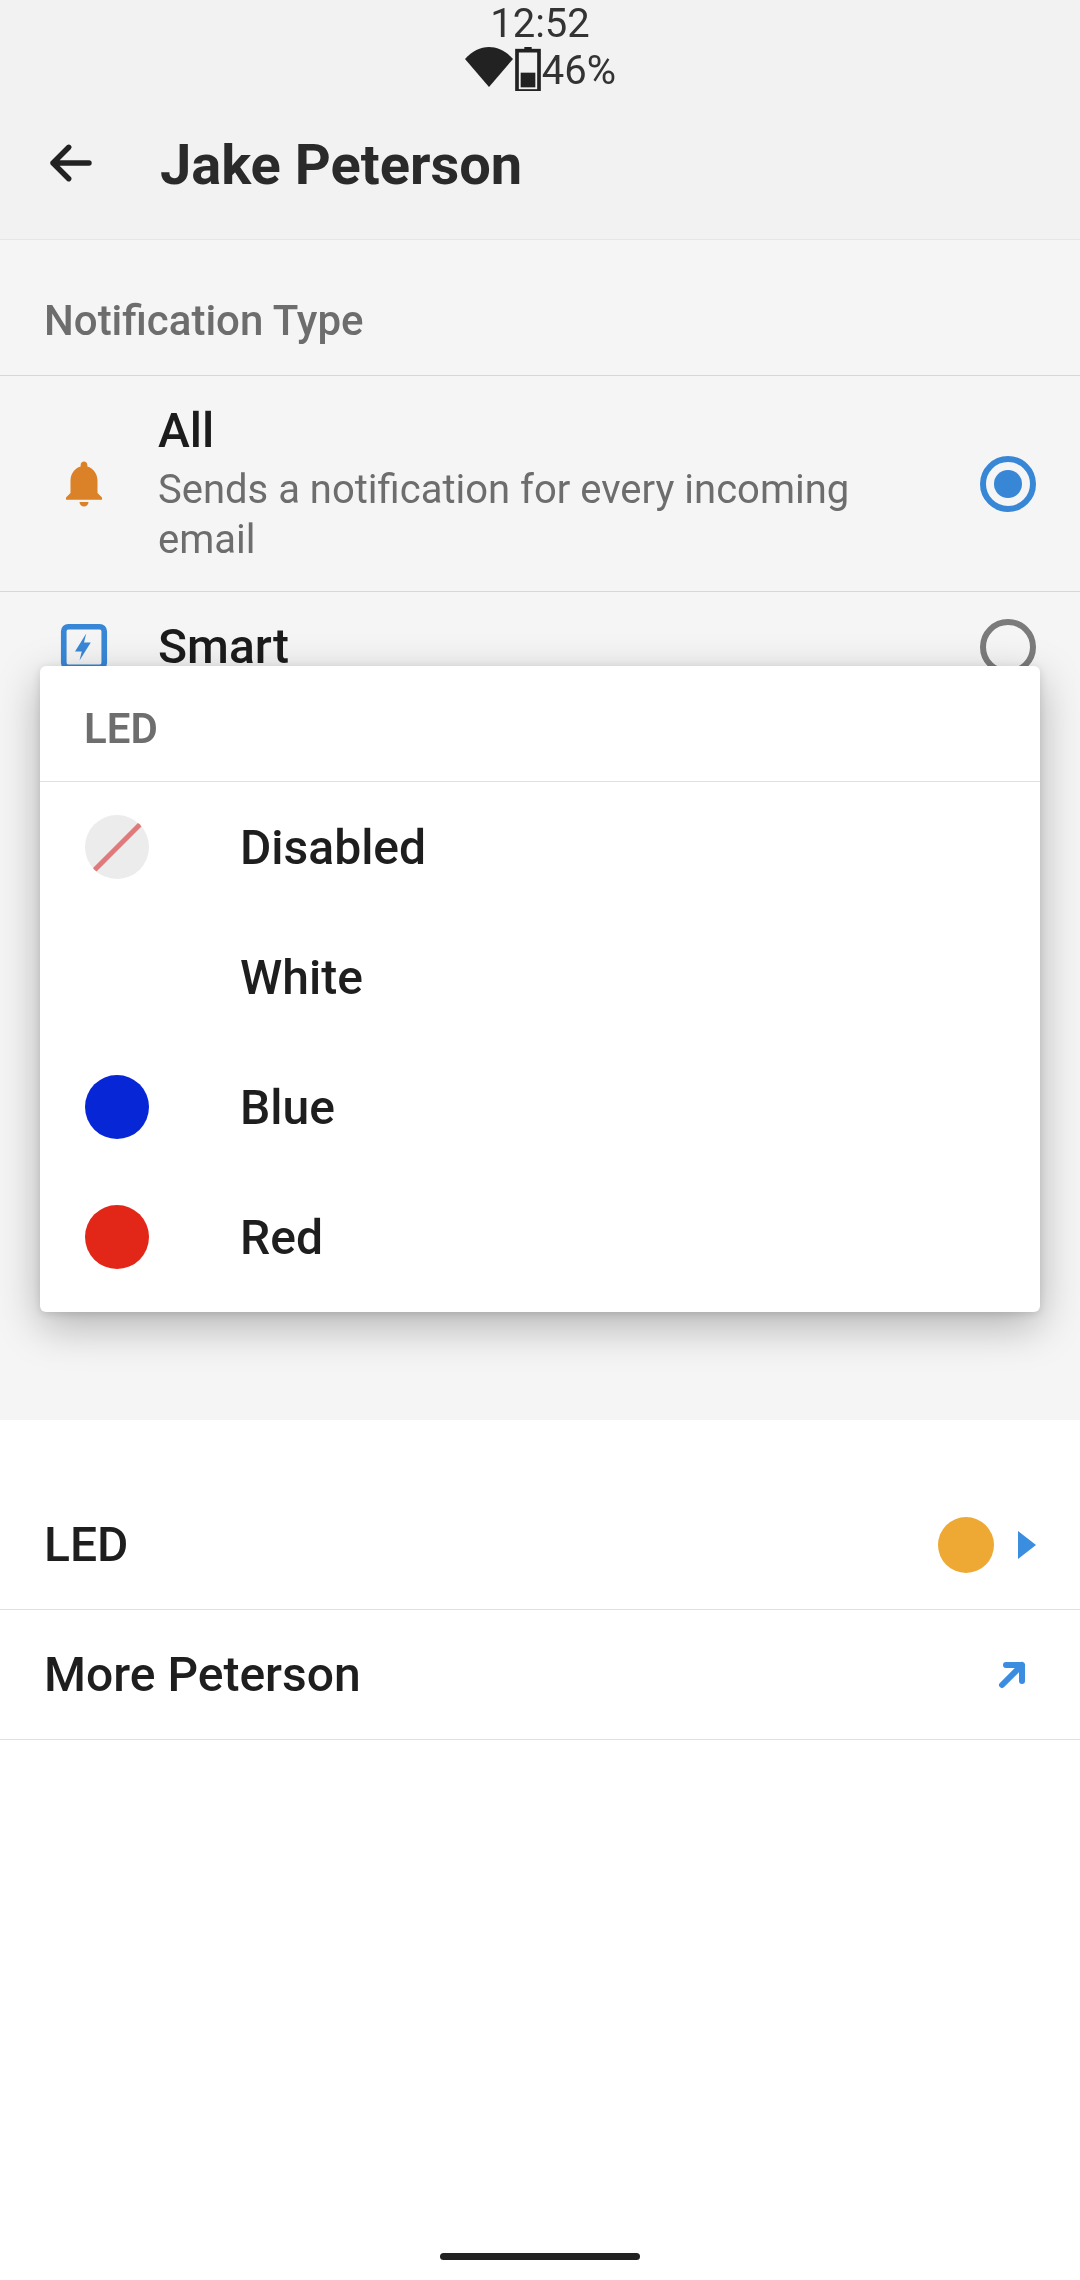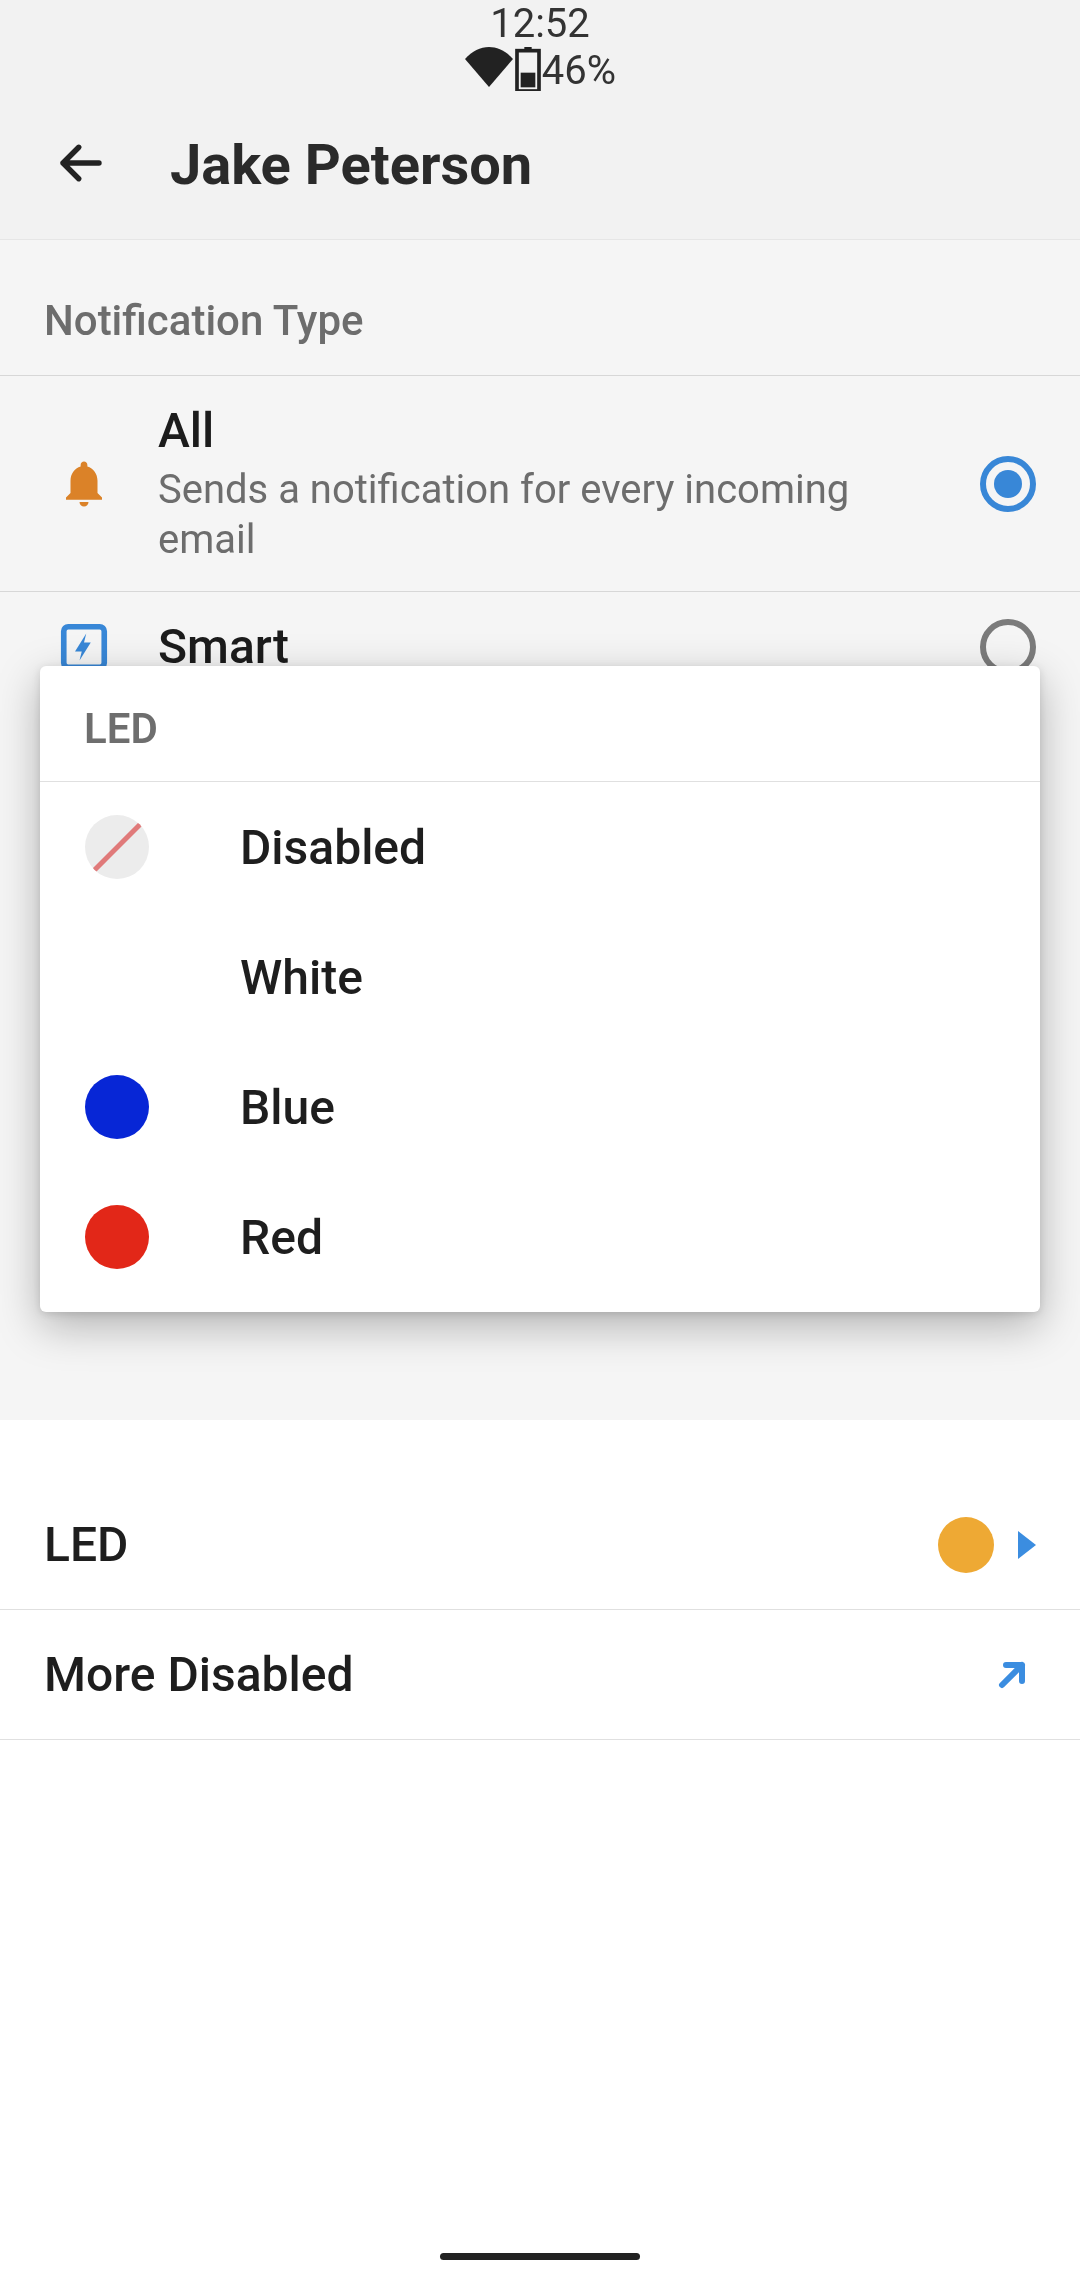--- a/index.html
+++ b/index.html
@@ -11,21 +11,21 @@
     background: #f2f2f2;
     color: #333;
     font-size: 40px;
     flex-direction: column;
   }
   .status-right { display: flex; align-items: flex-start; }
   .status-right svg { display: block; }
   .app-bar {
     height: 150px;
     display: flex; align-items: center;
-    padding: 0 44px;
+    padding: 0 34px;
     background: #f2f2f2;
     border-bottom: 1px solid #e6e6e6;
     gap: 52px;
   }
   .app-title { font-size: 56px; font-weight: 700; color: #2a2a2a; }
   .section-header {
     padding: 56px 16px 30px 44px;
     color: #727272;
     font-size: 42px;
     font-weight: 500;
@@ -166,21 +166,21 @@
 
 <div style="position:absolute; top:1480px; left:0; right:0;">
   <div class="led-row">
     <span>LED</span>
     <div class="led-right">
       <div class="led-swatch"></div>
       <div class="tri-right"></div>
     </div>
   </div>
   <div class="more-row">
-    <span>More Disabled</span>
+    <span>More Peterson</span>
     <svg width="48" height="48" viewBox="0 0 24 24">
         <path fill="none" stroke="#3b8de0" stroke-width="3" stroke-linecap="round" stroke-linejoin="round" d="M7 17 L17 7 M9 7h8v8"></path>
       </svg>
   </div>
 </div>
 
 <div class="dialog">
   <div class="dialog-title">LED</div>
 
   <div class="dlg-row">

